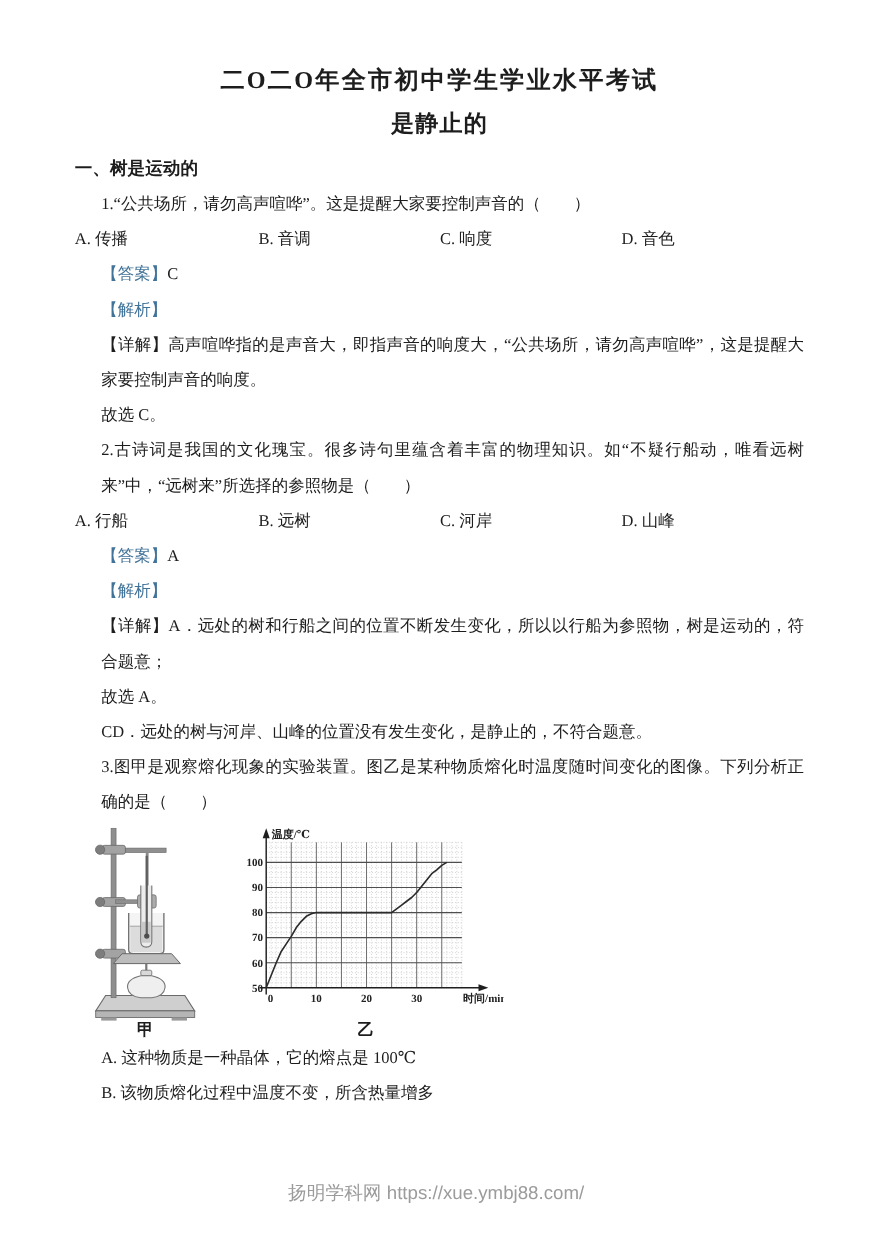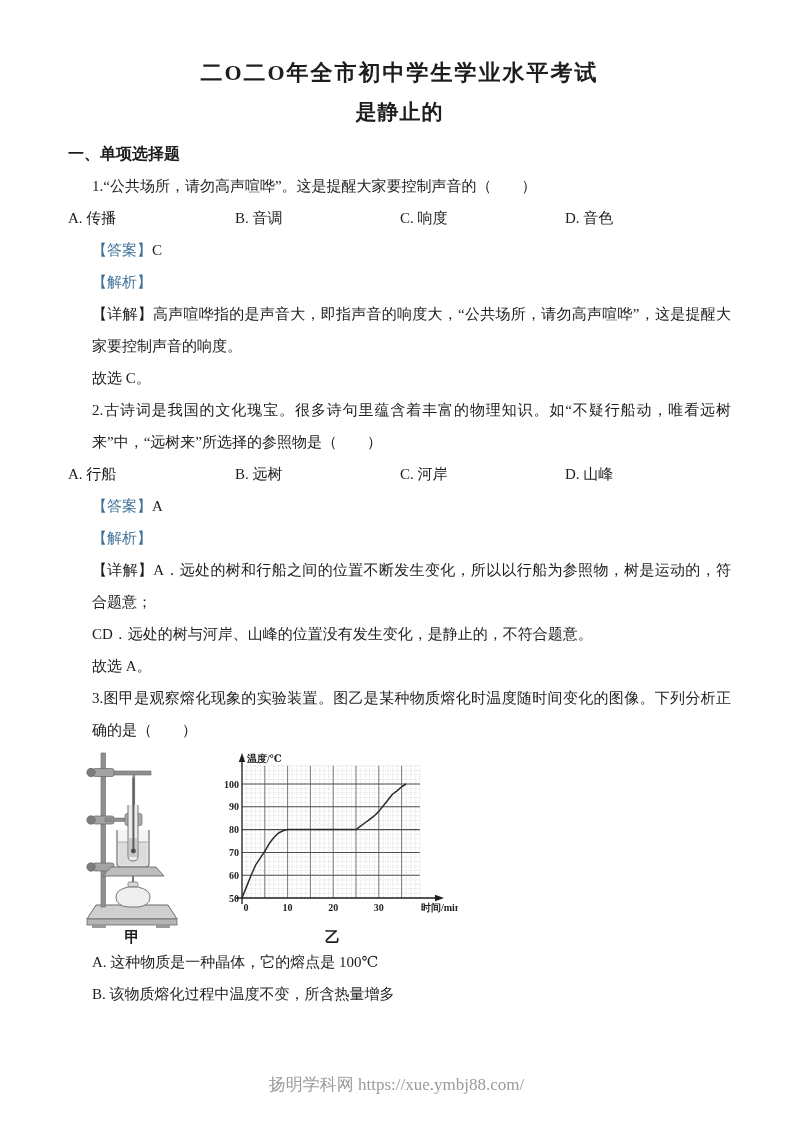--- a/index.html
+++ b/index.html
@@ -29,30 +29,30 @@
   .ans-label { color:var(--answer-color,#417399); }
   .figure-row { display:flex; align-items:flex-end; margin-left:14px; height:200px; }
   .fig-col { display:flex; flex-direction:column; }
   .fig-caption { font-size:15px; font-weight:bold; line-height:18px; }
   .cap-jia { text-align:center; width:100px; }
   .cap-yi  { padding-left:105px; }
   .chart-col { margin-left:38px; }
   svg text { font-family:"Liberation Serif","DejaVu Serif",serif; }
   .footer {
     position:absolute; bottom:26px; left:0; width:100%; text-align:center;
-    font-family:Liberation Serif, serif;
+    font-family:Liberation Sans, sans-serif;
     font-size:17px; color:var(--footer-color,#9b9b9b);
   }
 </style>
 </head>
 <body style="--text-color: #1d1d1d; --answer-color: #417399; --footer-color: #9b9b9b;">
 
 <div class="title">二O二O年全市初中学生学业水平考试</div>
 <div class="subtitle">是静止的</div>
-<div class="section-heading">一、单项选择题</div>
+<div class="section-heading">一、树是运动的</div>
 
 <div>
   <p class="line">1.“公共场所，请勿高声喧哗”。这是提醒大家要控制声音的（　　）</p>
   <div class="options-row">
     <span>A. 传播</span>
     <span>B. 音调</span>
     <span>C. 响度</span>
     <span>D. 音色</span>
   </div>
   <p class="line"><span class="ans-label">【答案】</span><span>C</span></p>
@@ -65,22 +65,22 @@
   <p class="line">2.古诗词是我国的文化瑰宝。很多诗句里蕴含着丰富的物理知识。如“不疑行船动，唯看远树来”中，“远树来”所选择的参照物是（　　）</p>
   <div class="options-row">
     <span>A. 行船</span>
     <span>B. 远树</span>
     <span>C. 河岸</span>
     <span>D. 山峰</span>
   </div>
   <p class="line"><span class="ans-label">【答案】</span><span>A</span></p>
   <p class="line"><span class="ans-label">【解析】</span></p>
   <p class="line">【详解】A．远处的树和行船之间的位置不断发生变化，所以以行船为参照物，树是运动的，符合题意；</p>
+  <p class="line">故选 A。</p>
   <p class="line">CD．远处的树与河岸、山峰的位置没有发生变化，是静止的，不符合题意。</p>
-  <p class="line">故选 A。</p>
 </div>
 
 <div>
   <p class="line">3.图甲是观察熔化现象的实验装置。图乙是某种物质熔化时温度随时间变化的图像。下列分析正确的是（　　）</p>
 
   <div class="figure-row">
 
     <div class="fig-col">
       <svg width="100" height="178" viewBox="0 0 100 178">
 

